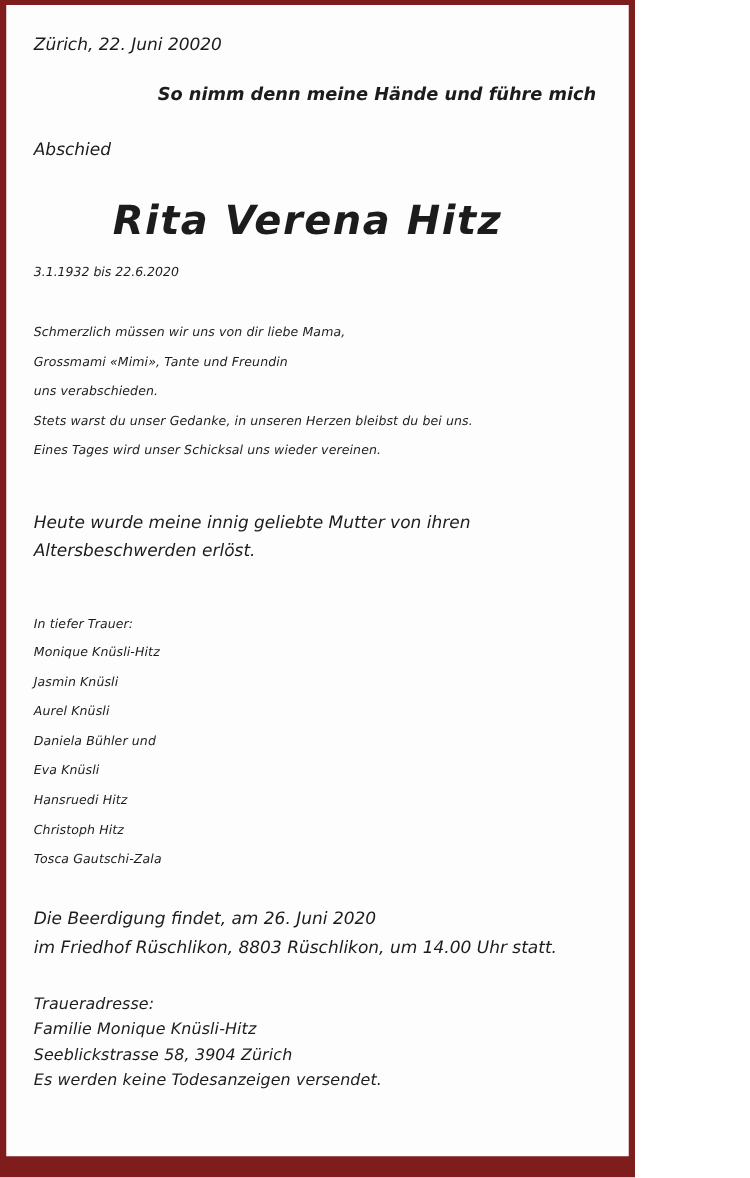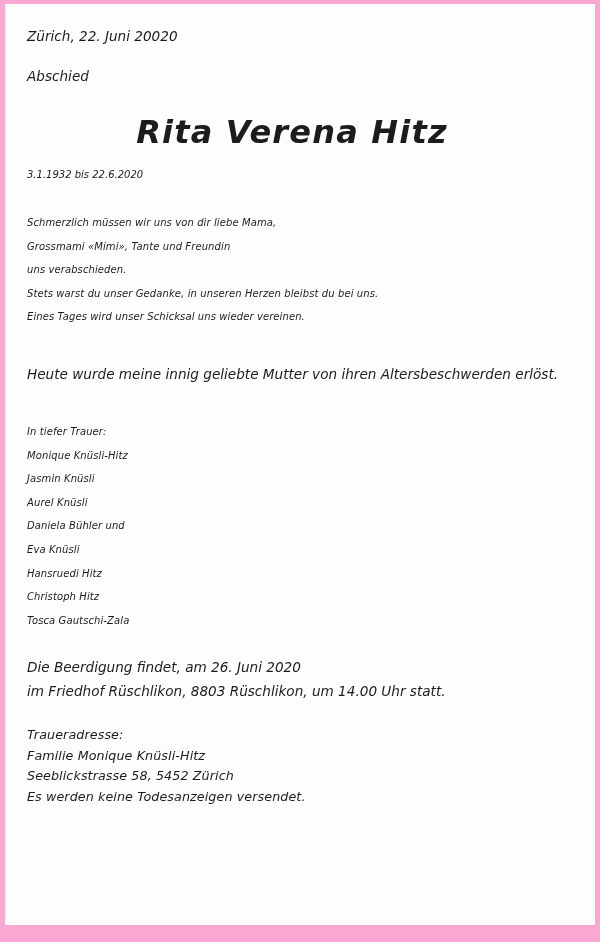--- a/index.html
+++ b/index.html
@@ -3,24 +3,24 @@
 <meta charset="utf-8">
 <style>
   html, body {
     margin: 0;
     padding: 0;
     background: #ffffff;
   }
 
   #notice {
     position: relative;
-    width: 600px;
+    width: 508px;
     height: 942px;
     box-sizing: border-box;
-    background: #f9a8d4;
+    background: #7f1d1d;
     padding: 4px 5px 17px 5px;
     overflow: hidden;
   }
 
   #sheet {
     position: relative;
     width: 100%;
     height: 100%;
     box-sizing: border-box;
     background: #fdfdfd;
@@ -100,20 +100,21 @@
   .spacer-sm { height: 12px; }
 </style>
 </head>
 <body>
 
 <div id="notice">
   <div id="sheet">
 
     <div class="place-date">Zürich, 22. Juni 20020</div>
 
+    <div class="verse-top">So nimm denn meine Hände und führe mich</div>
 
     <div class="farewell">Abschied</div>
 
     <div class="deceased-name">Rita Verena Hitz</div>
 
     <div class="dates">3.1.1932 bis 22.6.2020</div>
 
     <div class="block">
       <div class="line">Schmerzlich müssen wir uns von dir liebe Mama,</div>
       <div class="line">Grossmami «Mimi», Tante und Freundin</div>
@@ -144,19 +145,19 @@
 
 
     <div class="block">
       <div class="para">Die Beerdigung findet, am 26. Juni 2020</div>
       <div class="para">im Friedhof Rüschlikon, 8803 Rüschlikon, um 14.00 Uhr statt.</div>
     </div>
 
     <div class="footer-block">
       <div class="line">Traueradresse:</div>
       <div class="line">Familie Monique Knüsli-Hitz</div>
-      <div class="line">Seeblickstrasse 58, 5452 Zürich</div>
+      <div class="line">Seeblickstrasse 58, 3904 Zürich</div>
       <div class="line">Es werden keine Todesanzeigen versendet.</div>
 
     </div>
 
   </div>
 </div>
 
 </body></html>

